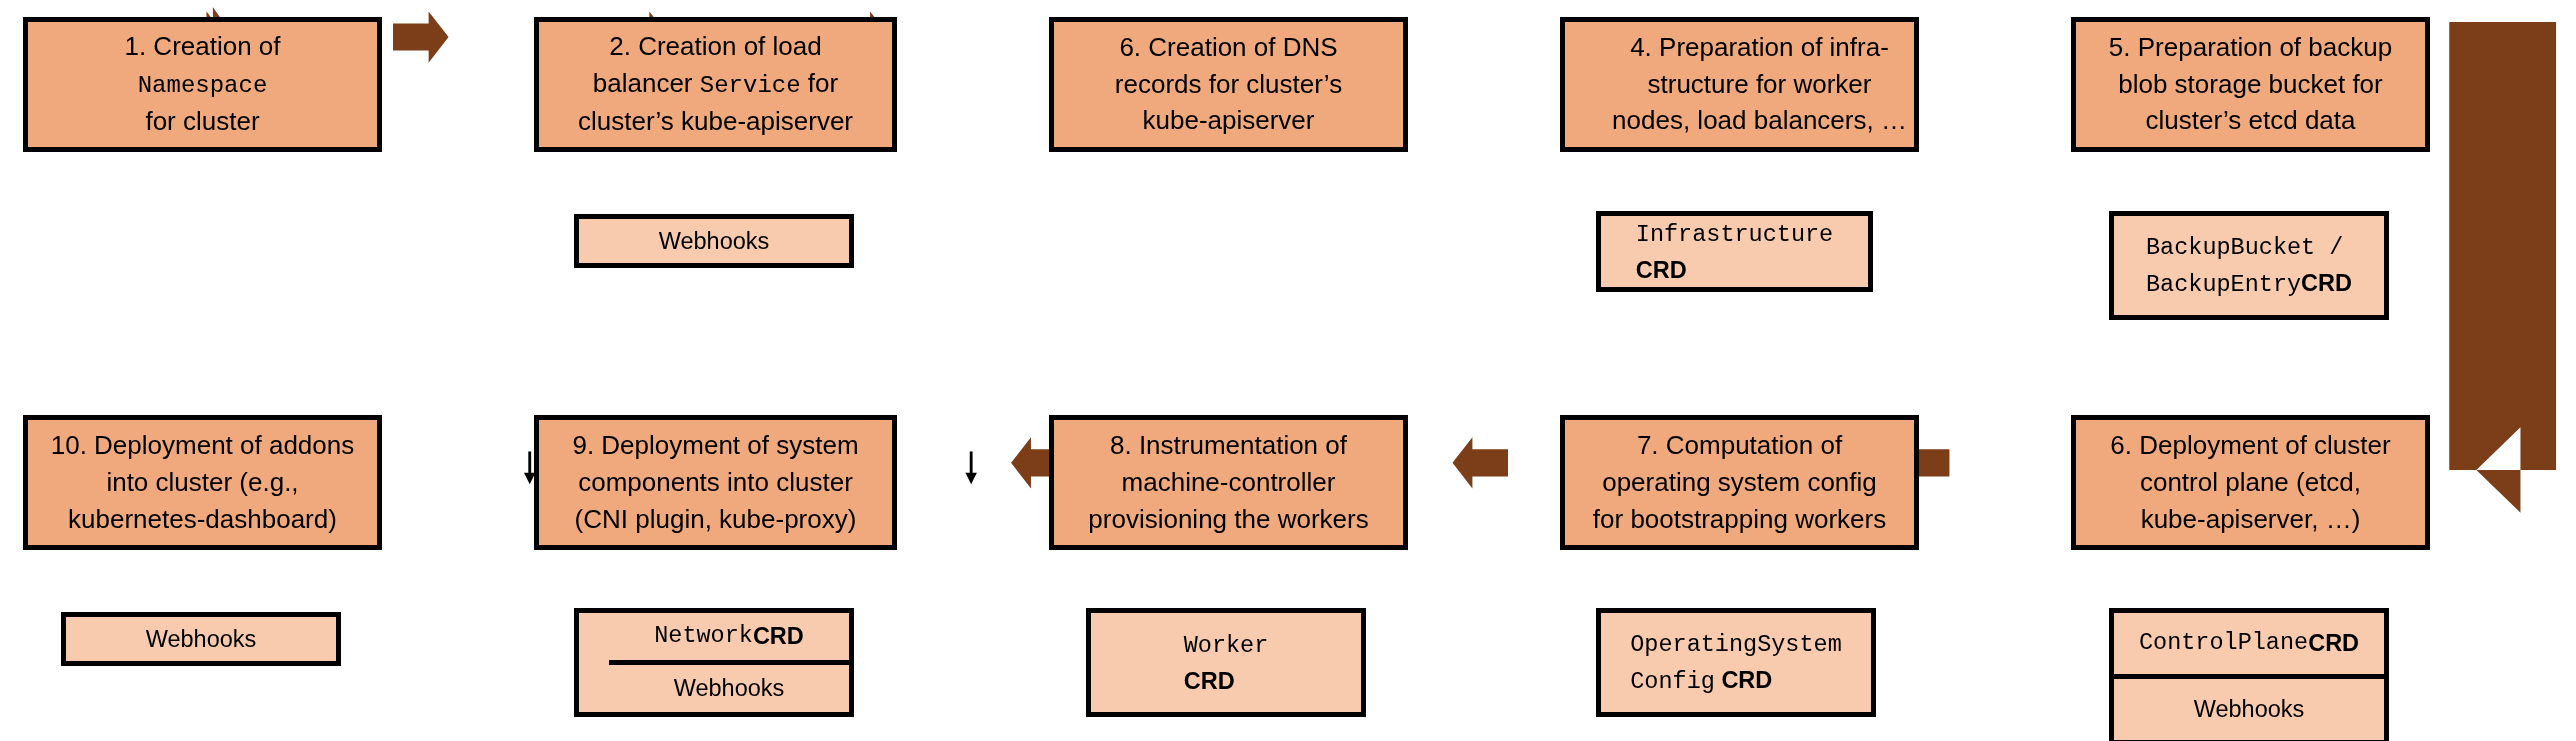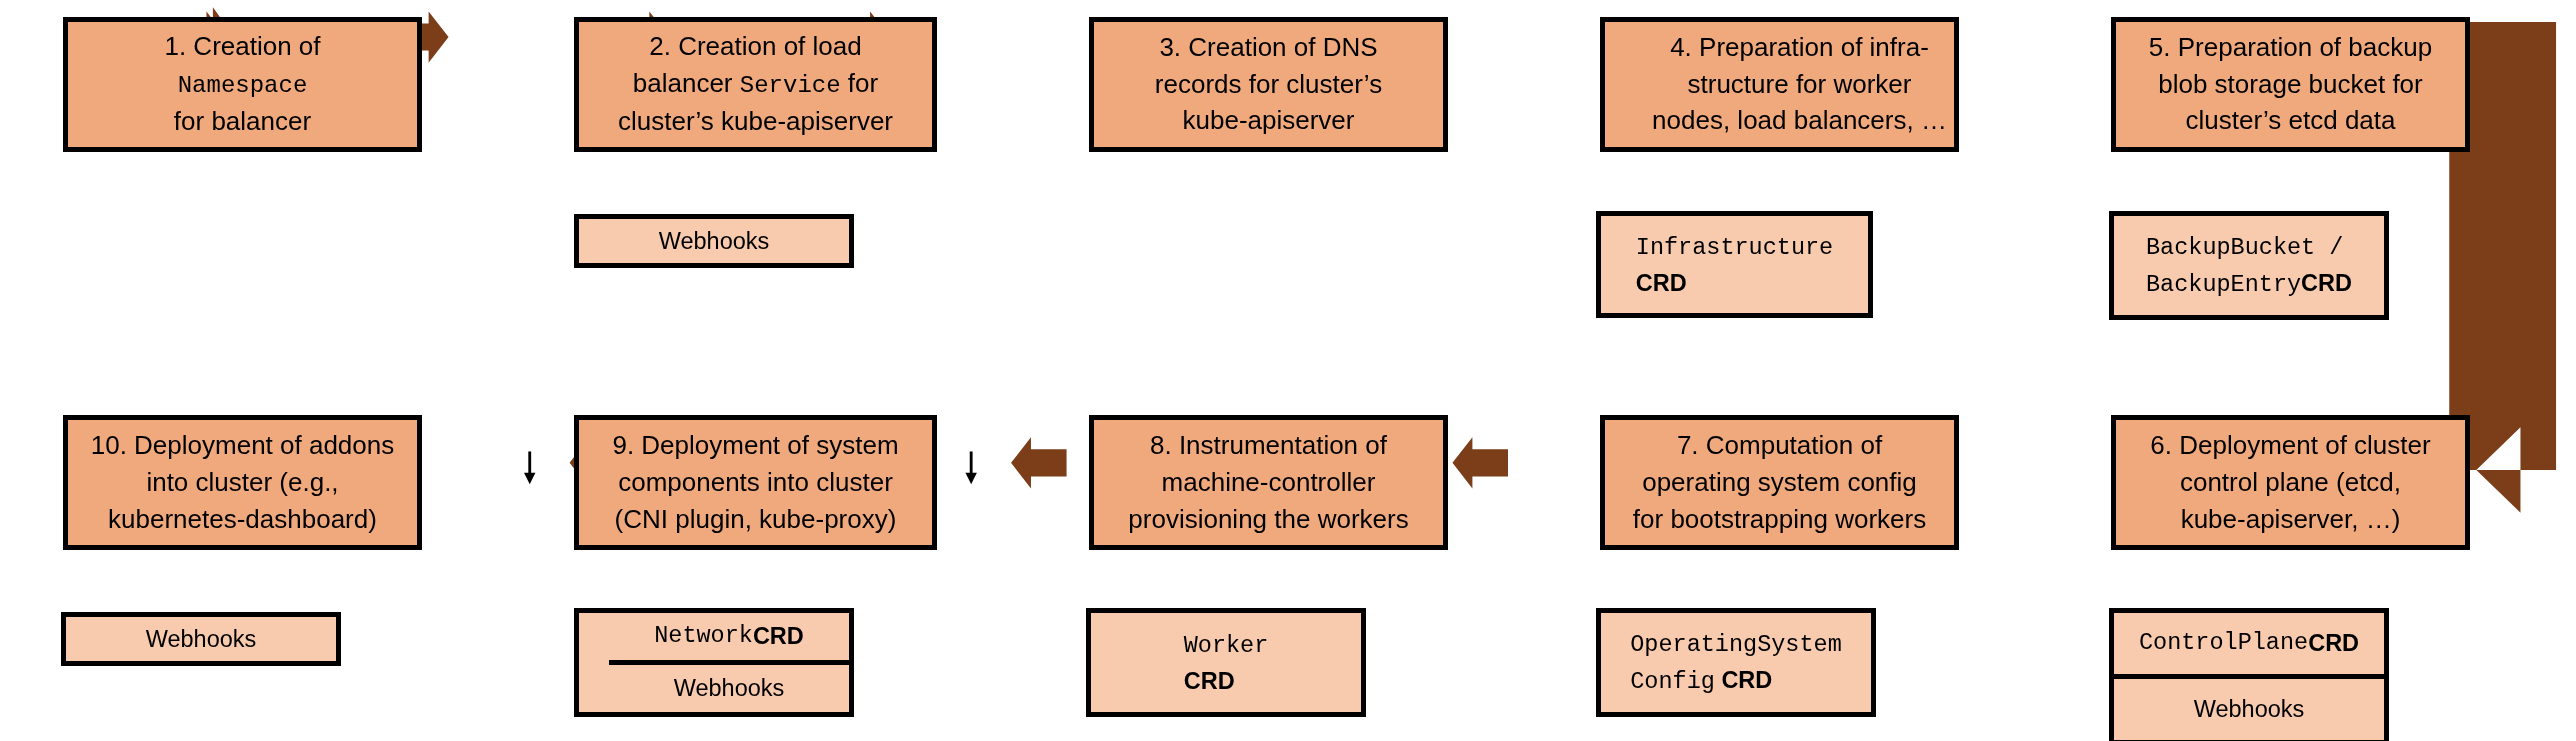--- a/index.html
+++ b/index.html
@@ -21,21 +21,20 @@
   
   .step-box {
     position: absolute;
     box-sizing: border-box;
     background: #F0A97D;
     border: 5px solid #000000;
     display: flex;
     align-items: center;
     justify-content: center;
     text-align: center;
-    margin-left: 40px;
   }
   .step-text {
     font-size: 26px;
     line-height: 1.42;
     color: #000000;
     padding: 0 5.7px;
     font-family: "Liberation Sans", sans-serif;
   }
   .mono {
     font-family: "Liberation Mono", monospace;
@@ -148,35 +147,35 @@
 
       <path d="M 1364,634 L 1364,666"></path>
       <polygon points="1356,664 1372,664 1364,680" fill="#000000" stroke="none"></polygon>
     </g>
   </svg>
 
   <div class="step-box" style="left: 23px; top: 16.5px; width: 359px; height: 135px;">
     <div class="step-text">
       <span>1. Creation of</span><br>
       <span class="mono">Namespace</span><br>
-      <span>for balancer</span>
+      <span>for cluster</span>
     </div>
   </div>
 
   <div class="step-box" style="left: 534px; top: 16.5px; width: 363px; height: 135px;">
     <div class="step-text">
       <span>2. Creation of load</span><br>
       <span>balancer </span><span class="mono">Service</span><span> for</span><br>
       <span>cluster’s kube-apiserver</span>
     </div>
   </div>
 
   <div class="step-box" style="left: 1049px; top: 16.5px; width: 359px; height: 135px;">
     <div class="step-text">
-      <span>3. Creation of DNS</span><br>
+      <span>6. Creation of DNS</span><br>
       <span>records for cluster’s</span><br>
       <span>kube-apiserver</span>
     </div>
   </div>
 
   <div class="step-box" style="left: 1560px; top: 16.5px; width: 359px; height: 135px; padding-left: 40px;">
     <div class="step-text">
       <span>4. Preparation of infra-</span><br>
       <span>structure for worker</span><br>
       <span>nodes, load balancers, …</span>
@@ -191,21 +190,21 @@
     </div>
   </div>
 
   <div class="crd-box" style="left: 574px; top: 214px; width: 280px; height: 54px;">
     <div class="crd-cell">
       <span class="plain">Webhooks</span>
     </div>
   </div>
 
 
-  <div class="crd-box" style="left: 1596px; top: 211px; width: 277px; height: 107px;">
+  <div class="crd-box" style="left: 1596px; top: 211px; width: 277px; height: 81px;">
     <div class="crd-cell">
       <div>
         <span class="mono">Infrastructure</span><br>
         <span class="bold">CRD</span>
       </div>
     </div>
   </div>
 
   <div class="crd-box" style="left: 2109px; top: 211px; width: 280px; height: 109px;">
     <div class="crd-cell">

